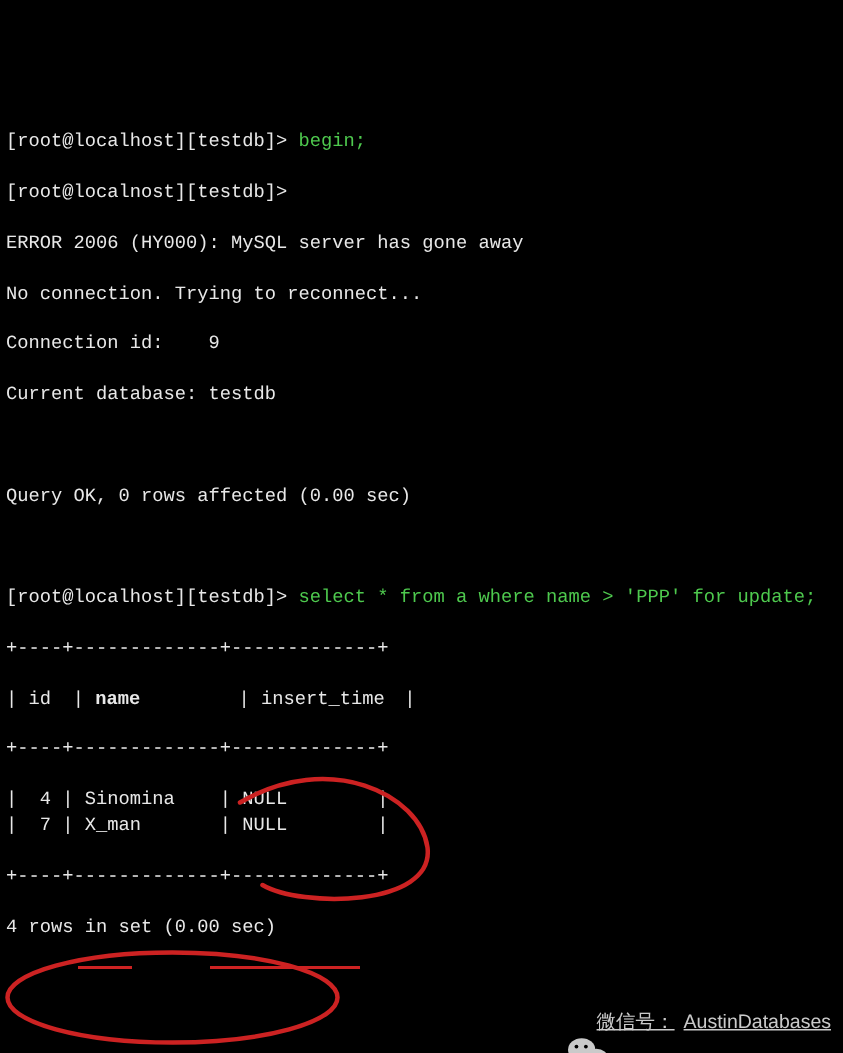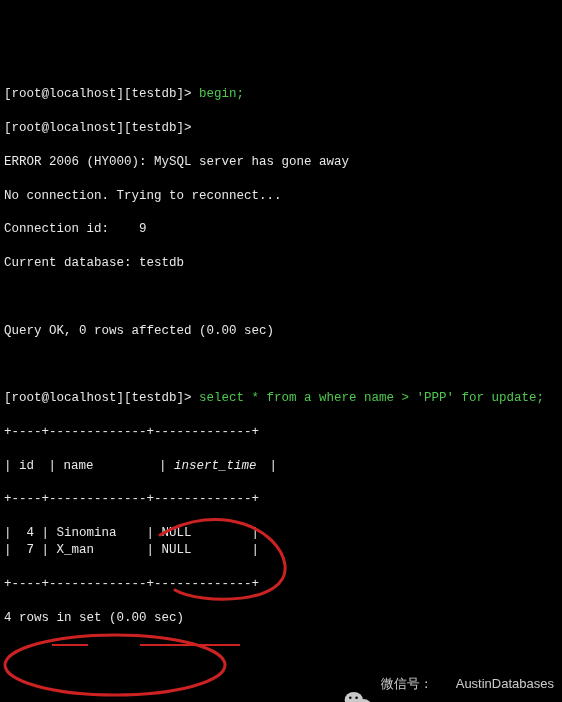--- a/index.html
+++ b/index.html
@@ -13,39 +13,39 @@
     height: 702px;
     overflow: hidden;
     position: relative;
     white-space: pre;
   }
   .terminal { padding: 2px 4px; }
   .line { color: #e8e8e8; }
   .green { color: #4EC94E; }
   .c-div { color: #e8e8e8; }
   .c-id { width: 22px; text-align: left; display: inline-block; }
-  .c-name { width: 88px; display: inline-block; }
-  .c-ins { width: 88px; display: inline-block; font-style: italic; }
+  .c-name { width: 88px; display: inline-block; font-weight: bold; }
+  .c-ins { width: 88px; display: inline-block; }
   svg.annot {
     position: absolute;
     top: 0; left: 0;
     width: 562px; height: 702px;
     pointer-events: none;
   }
   .watermark {
     position: absolute;
     right: 8px;
     bottom: 6px;
     display: flex;
-    align-items: center;
     color: #e0e0e0;
     font-family: sans-serif;
     font-size: 13px;
-    gap: 23px;
+    gap: 6px;
     opacity: 0.9;
+    text-decoration: underline;
   }
   .wx-icon {
     width: 28px; height: 24px;
     display: inline-block;
   }
 </style>
 </head>
 <body>
 
 

